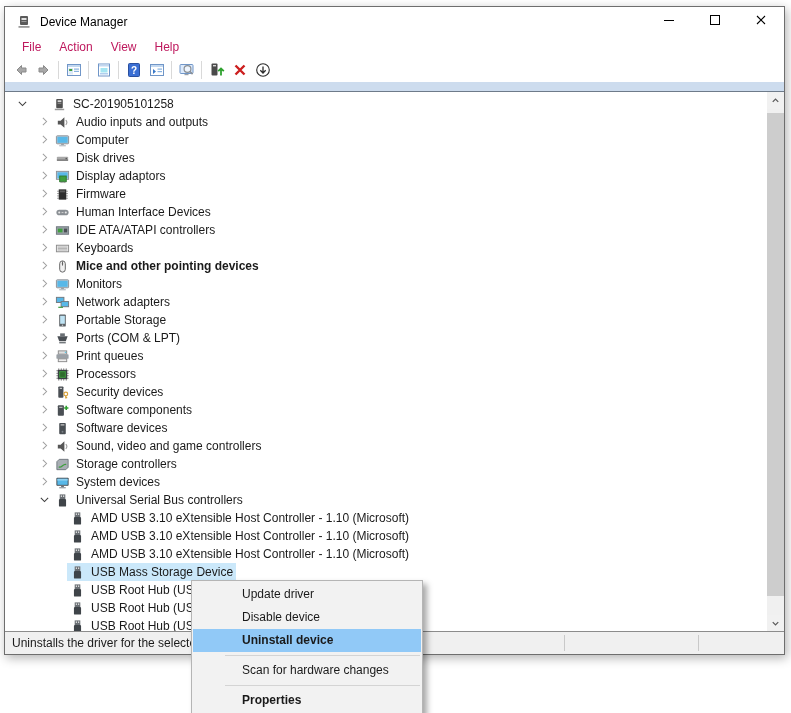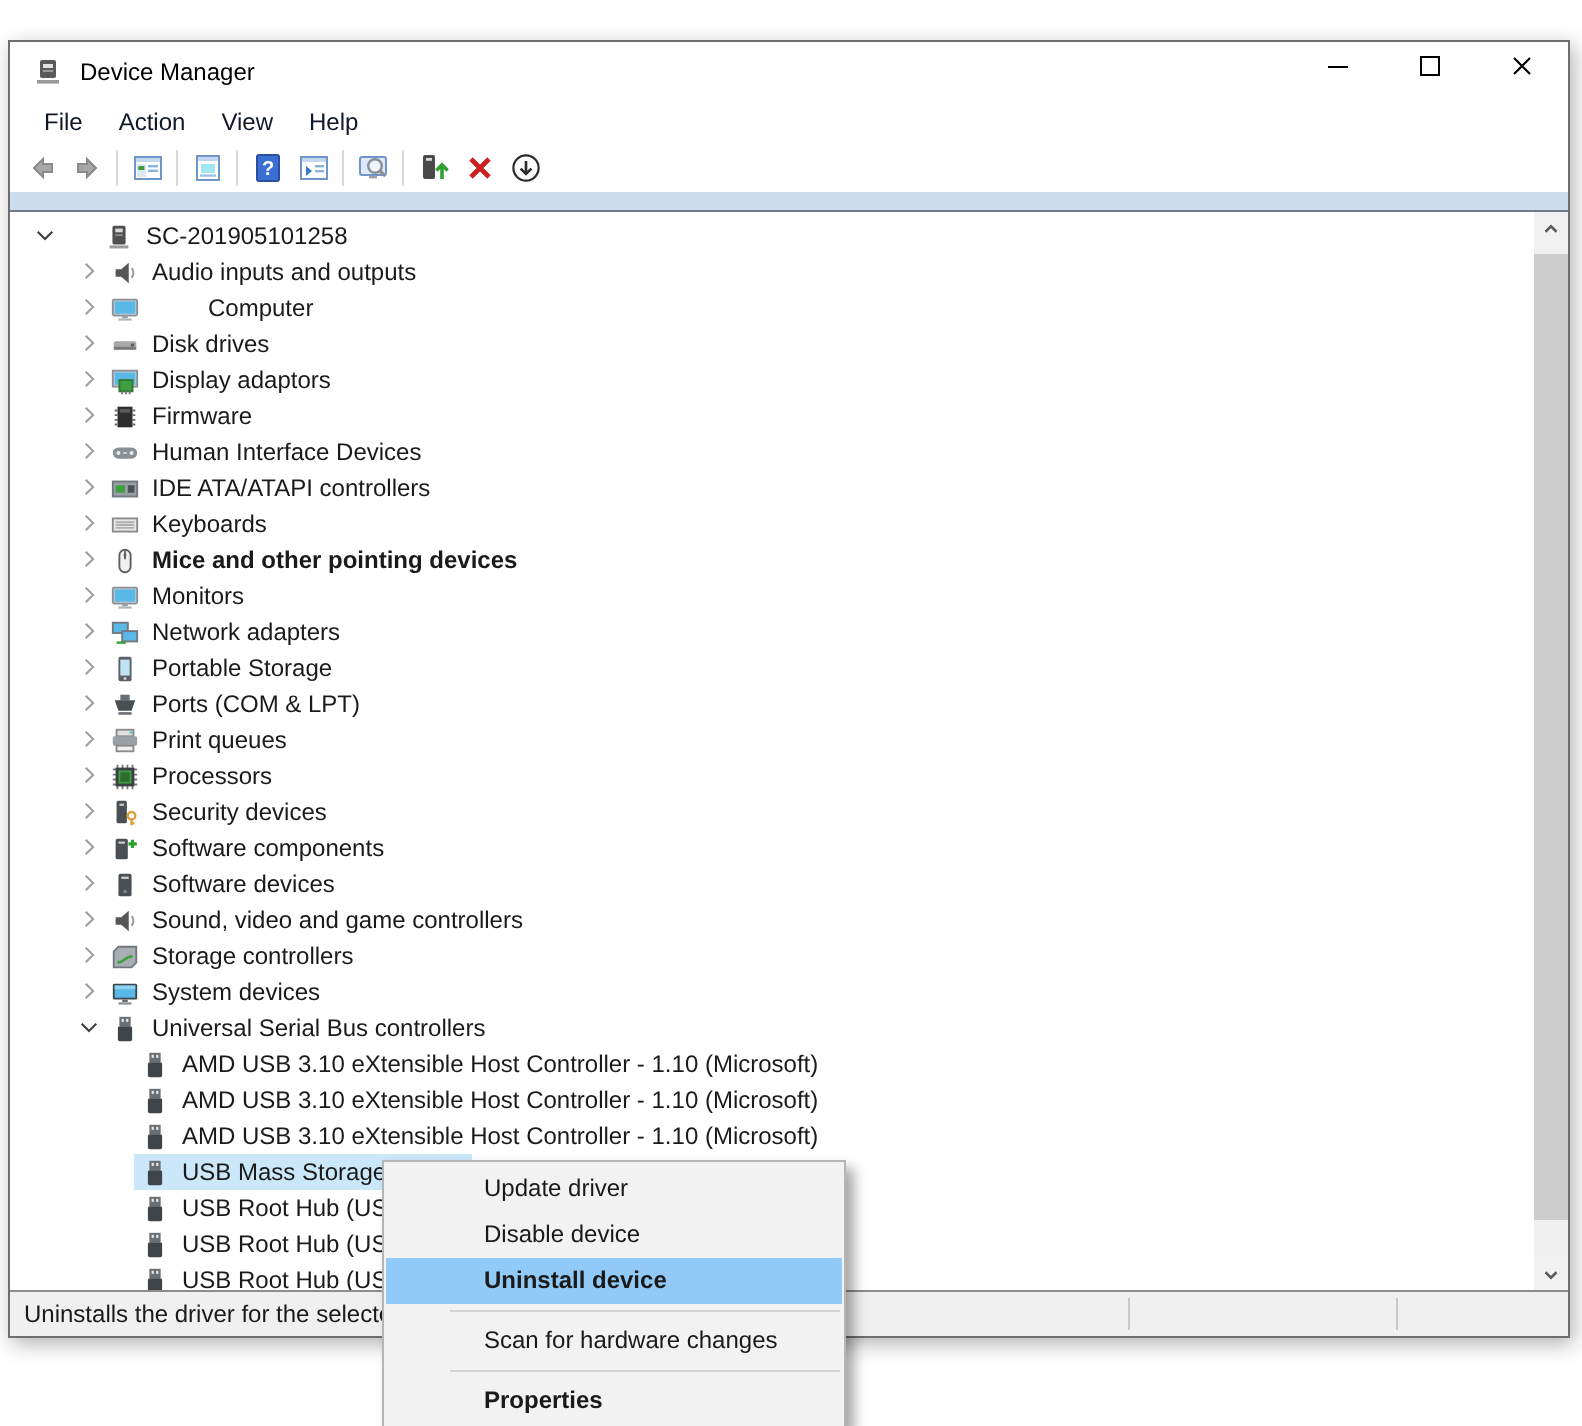--- a/index.html
+++ b/index.html
@@ -1,26 +1,26 @@
 <!DOCTYPE html>
 <html><head>
 <meta charset="utf-8">
 <style>
   html,body{margin:0;padding:0;}
   body{width:791px;height:713px;background:#ffffff;font-family:"Liberation Sans",sans-serif;position:relative;overflow:hidden;-webkit-font-smoothing:antialiased;}
   .screen{position:absolute;inset:0;}
-  .window{position:absolute;left:4px;top:20px;width:779px;height:647px;background:#fff;border:1px solid #6e6e6e;box-shadow:2px 3px 10px rgba(0,0,0,.30);}
+  .window{position:absolute;left:4px;top:6px;width:779px;height:647px;background:#fff;border:1px solid #6e6e6e;box-shadow:2px 3px 10px rgba(0,0,0,.30);}
   .titlebar{position:absolute;top:0;left:0;right:0;height:29px;display:flex;align-items:center;background:#fff;}
   .appicon{margin-left:11px;width:16px;height:16px;flex:none;}
   .appicon svg{width:16px;height:16px;display:block;}
   .title{margin-left:8px;font-size:12px;color:#000;}
   .controls{margin-left:auto;display:flex;height:100%;}
   .ctrl{width:46px;height:100%;display:flex;align-items:center;justify-content:center;}
   .ctrl svg{width:16px;height:16px;}
-  .menubar{position:absolute;top:29px;left:0;right:0;height:22px;display:flex;align-items:center;padding-left:8px;font-size:12px;color:#0f172a;border-bottom:1px solid #ededed;background:#fff;}
+  .menubar{position:absolute;top:29px;left:0;right:0;height:22px;display:flex;align-items:center;padding-left:8px;font-size:12px;color:#be185d;border-bottom:1px solid #ededed;background:#fff;}
   .menu-item{padding:3px 9px;}
   .toolbar{position:absolute;top:51px;left:0;right:0;height:24px;display:flex;align-items:center;padding-left:4px;background:#fff;}
   .tb-icon{width:23px;height:22px;display:flex;align-items:center;justify-content:center;}
   .tb-icon svg{width:16px;height:16px;display:block;}
   .tb-sep{width:1px;height:18px;background:#d9d9d9;margin:0 3px;}
   .band{position:absolute;top:75px;left:0;right:0;height:9px;border-bottom:1px solid #6e7b8a;}
   .content{position:absolute;top:85px;left:0;right:0;bottom:22px;background:#fff;overflow:hidden;}
   .tree{position:absolute;top:0;left:0;right:17px;bottom:0;overflow:hidden;padding-top:3px;}
   .tree-row{height:18px;position:relative;display:flex;align-items:center;font-size:12px;white-space:nowrap;color:#1a1a1a;}
   .chev{position:absolute;top:2px;width:13px;height:13px;}
@@ -217,21 +217,21 @@
               </span>
               <span>Audio inputs and outputs</span>
             </span>
           </div>
           <div class="tree-row">
             <span class="chev" style="left: 33px;">
               <svg viewBox="0 0 16 16">
                 <path d="M6 3.5L10.5 8 6 12.5" fill="none" stroke="#a0a0a0" stroke-width="1.3"></path>
               </svg>
             </span>
-            <span class="t-item" style="margin-left: 47px; gap: 28px;">
+            <span class="t-item" style="margin-left: 47px;">
               <span class="ticon">
                 <svg viewBox="0 0 16 16">
                   <rect x="1.5" y="3" width="13" height="8.5" rx=".8" fill="#c8cdd2" stroke="#8a9097"></rect>
                   <rect x="2.5" y="4" width="11" height="6.5" fill="#58b8e8"></rect>
                   <rect x="6.5" y="11.5" width="3" height="1.4" fill="#9aa0a6"></rect>
                   <rect x="4.5" y="13" width="7" height="1.2" fill="#b0b6bc"></rect>
                 </svg>
               </span>
               <span>Computer</span>
             </span>

